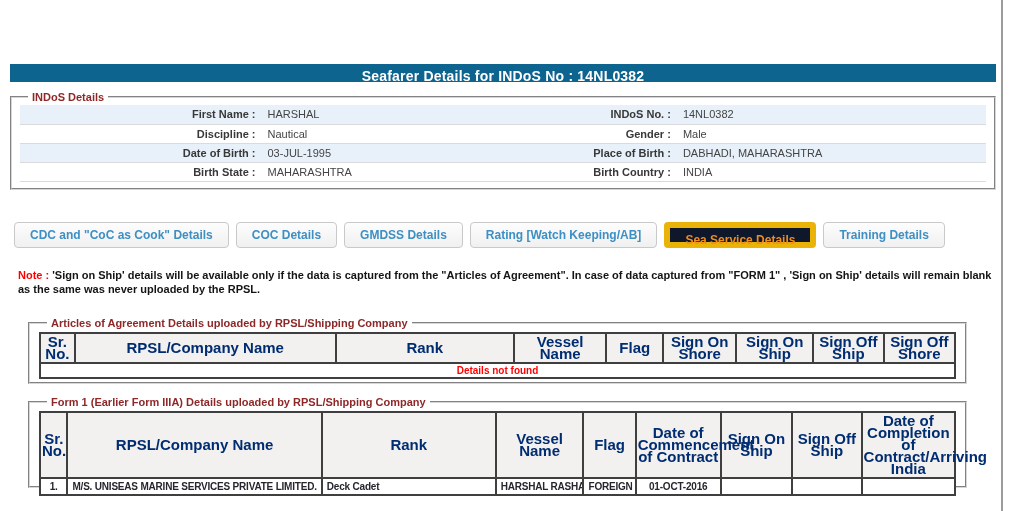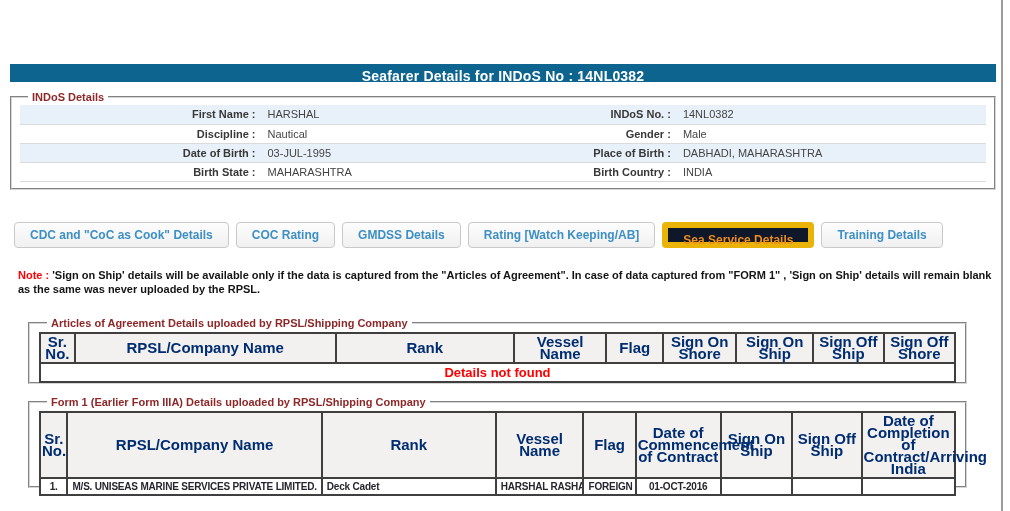--- a/index.html
+++ b/index.html
@@ -58,21 +58,21 @@
   table.data th {
     background:#f2f1ef; color:#002d72; font-size:15px; font-weight:bold;
     text-align:center; line-height:12px; padding:2px 1px; vertical-align:middle;
   }
   table.data td.cell {
     font-size:10px; font-weight:bold; color:#26262e; padding:2px 4px; height:17px;
     white-space:nowrap; overflow:hidden; letter-spacing:-0.2px; vertical-align:middle;
   }
   table.data td.c { text-align:center; }
   table.data td.empty {
-    color:#ff0000; font-weight:bold; font-size:13px; text-align:center; padding:1px; height:15px;
+    color:#ff0000; font-weight:bold; font-size:10px; text-align:center; padding:1px; height:15px;
   }
 </style>
 </head>
 <body>
 
 <div class="page">
 
   <div class="right-edge"></div>
 
   <div class="titlebar">Seafarer Details for INDoS No : 14NL0382</div>
@@ -110,21 +110,21 @@
         <td class="val">MAHARASHTRA</td>
         <td class="lbl">Birth Country :</td>
         <td class="val">INDIA</td>
       </tr>
     </tbody>
       </table>
   </fieldset>
 
   <div class="tabs">
     <div class="tab">CDC and "CoC as Cook" Details</div>
-    <div class="tab">COC Rating</div>
+    <div class="tab">COC Details</div>
     <div class="tab">GMDSS Details</div>
     <div class="tab">Rating [Watch Keeping/AB]</div>
     <div class="tab active">Sea Service Details</div>
     <div class="tab">Training Details</div>
   </div>
 
   <div class="note"><span class="prefix">Note :</span><span> 'Sign on Ship' details will be available only if the data is captured from the "Articles of Agreement". In case of data captured from "FORM 1" , 'Sign on Ship' details will remain blank as the same was never uploaded by the RPSL.</span></div>
 
   <fieldset class="tbl-wrap articles">
     <legend>Articles of Agreement Details uploaded by RPSL/Shipping Company</legend>

